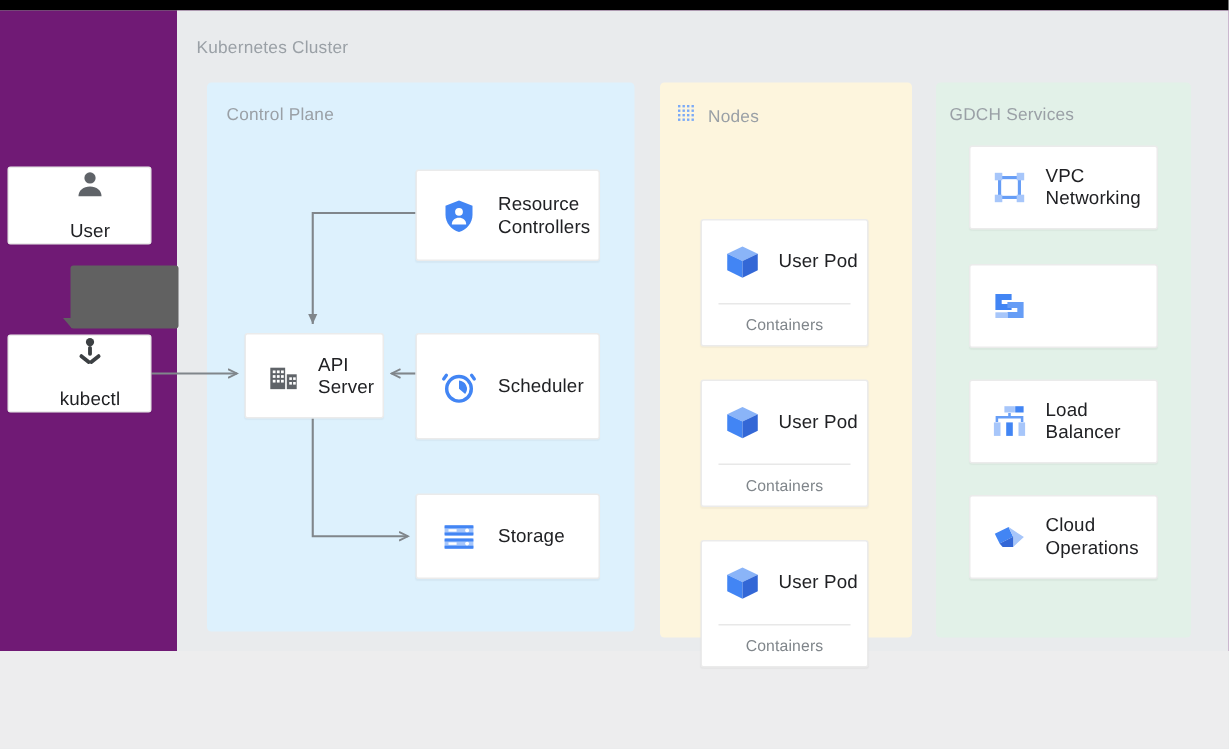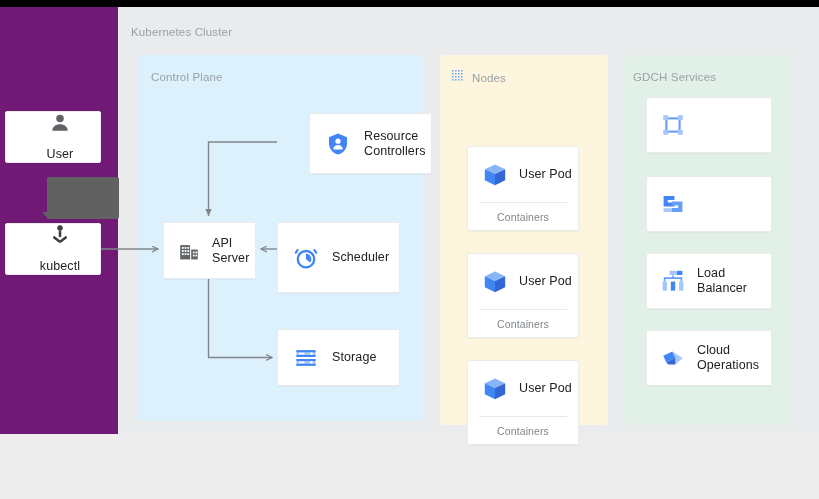--- a/index.html
+++ b/index.html
@@ -48,21 +48,21 @@
   .card .lbl{
     font-size:12.5px;color:#202124;line-height:15px;letter-spacing:.1px;
   }
 
   
   .actor{left:5px;width:96px;height:52px;padding-left:14px;gap:13px;flex-direction:column;}
   #card-user{top:104px;}
   #card-kubectl{top:216px;}
 
   
-  #card-resource{left:277px;top:106px;width:123px;height:61px;padding-left:16px;gap:14px;margin-left:32px;}
+  #card-resource{left:277px;top:106px;width:123px;height:61px;padding-left:16px;gap:14px;}
   #card-api{left:163px;top:215px;width:93px;height:57px;padding-left:14px;gap:12px;}
   #card-scheduler{left:277px;top:215px;width:123px;height:71px;padding-left:16px;gap:14px;}
   #card-storage{left:277px;top:322px;width:123px;height:57px;padding-left:16px;gap:14px;}
 
   
   .pod{
     left:467px;width:112px;height:85px;
     display:block;padding:0;margin-top:48px;
   }
   #pod-0{top:91px;}
@@ -309,20 +309,24 @@
   <div class="card svc" id="svc-0">
     <span class="ico">
       <svg width="24" height="24" viewBox="0 0 24 24">
         <rect x="5.4" y="5.4" width="13.2" height="13.2" fill="none" stroke="#669df6" stroke-width="2.1"></rect>
         <rect x="2.2" y="2.2" width="5" height="5" fill="#a7c6fa"></rect>
         <rect x="16.8" y="2.2" width="5" height="5" fill="#a7c6fa"></rect>
         <rect x="2.2" y="16.8" width="5" height="5" fill="#a7c6fa"></rect>
         <rect x="16.8" y="16.8" width="5" height="5" fill="#a7c6fa"></rect>
       </svg>
     </span>
+    <span class="lbl">
+      <span>VPC</span><br>
+      <span>Networking</span>
+    </span>
   </div>
 
   <div class="card svc" id="svc-1">
     <span class="ico">
       <svg width="24" height="24" viewBox="0 0 24 24">
         <path d="M2.6,4 H13.4 V8 H6.8 V10.6 H13.4 V14.6 H2.6 Z" fill="#4285f4"></path>
         <path d="M10.6,9.4 H21.4 V20 H10.6 V16 H17.2 V13.4 H10.6 Z" fill="#669df6"></path>
         <rect x="2.6" y="16.2" width="8" height="3.8" fill="#a7c6fa"></rect>
       </svg>
     </span>

